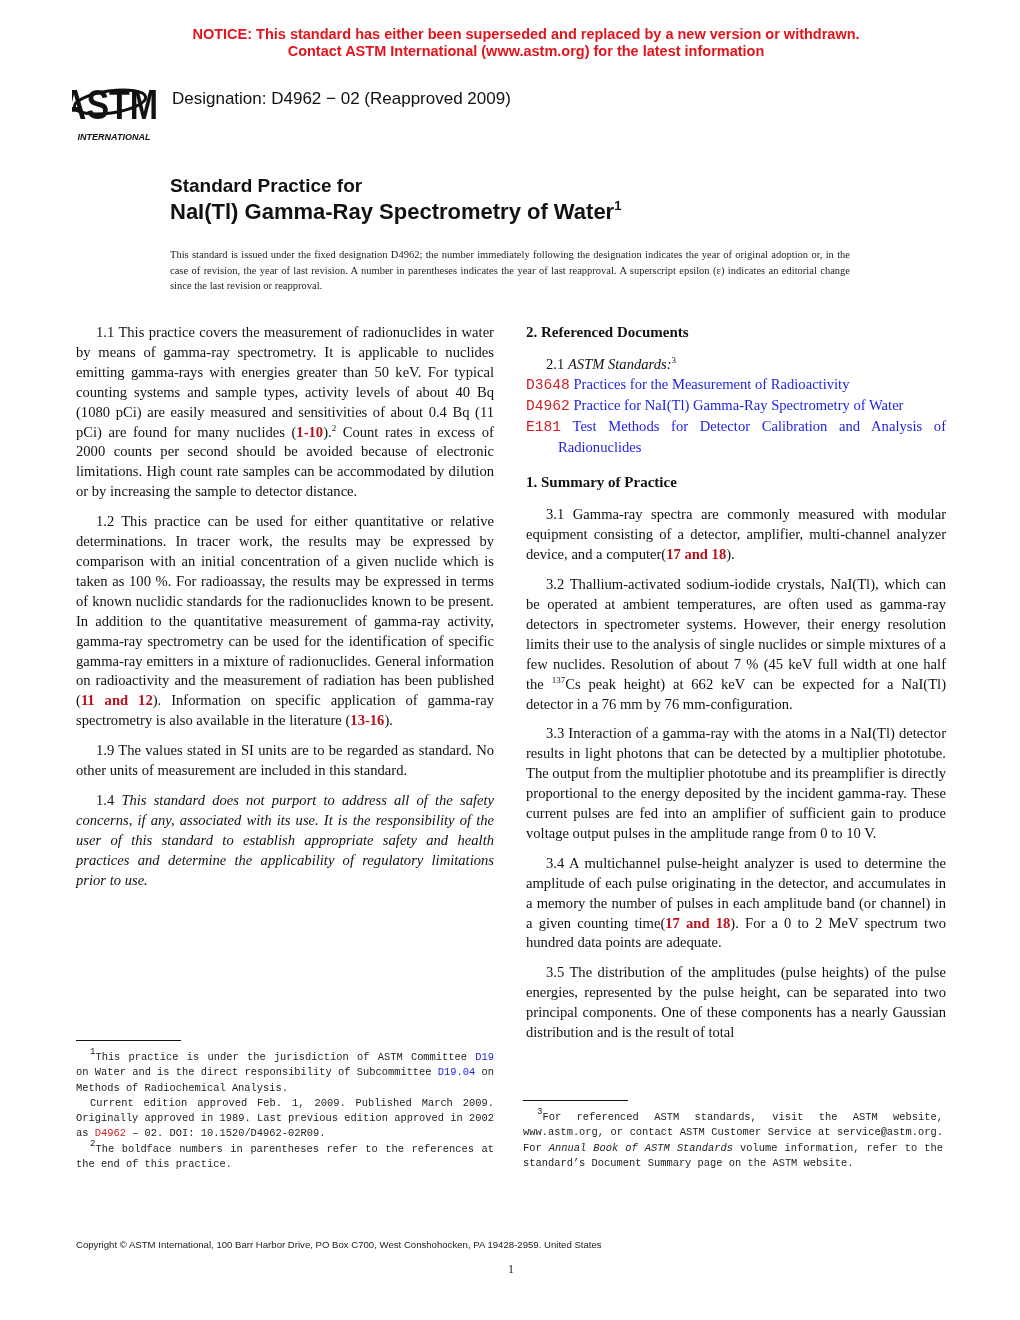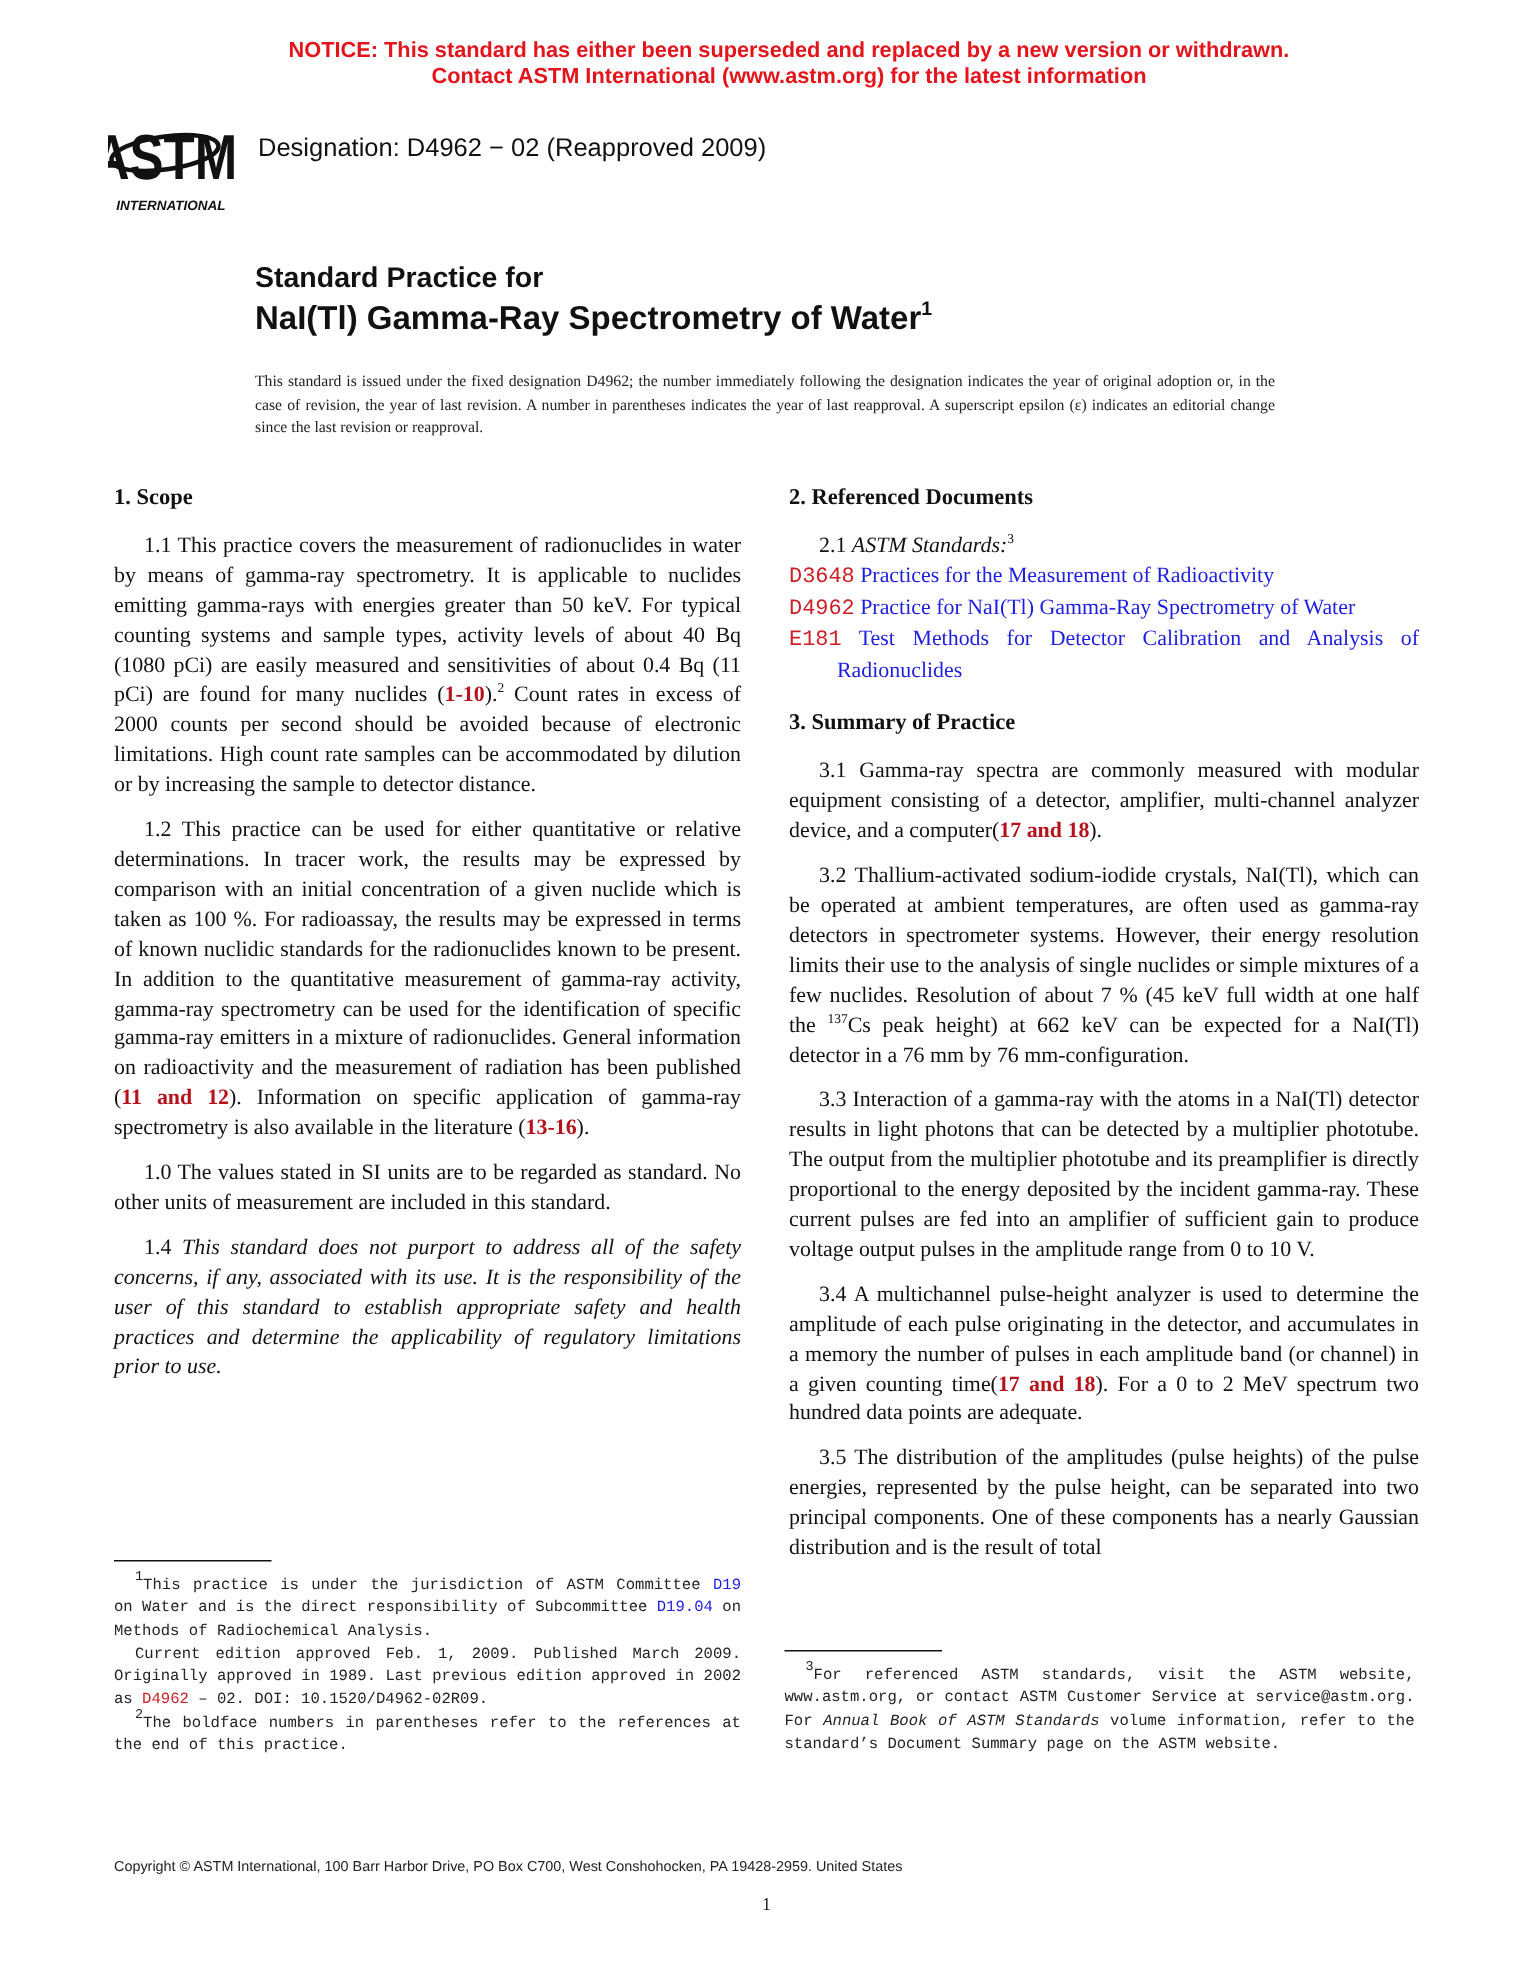--- a/index.html
+++ b/index.html
@@ -56,43 +56,42 @@
 </div>
 
 <div class="abs designation">Designation: D4962 − 02 (Reapproved 2009)</div>
 
 <div class="abs title1">Standard Practice for</div>
 <div class="abs title2"><span>NaI(Tl) Gamma-Ray Spectrometry of Water</span><sup>1</sup></div>
 
 <div class="abs issued">This standard is issued under the fixed designation D4962; the number immediately following the designation indicates the year of original adoption or, in the case of revision, the year of last revision. A number in parentheses indicates the year of last reapproval. A superscript epsilon (ε) indicates an editorial change since the last revision or reapproval.</div>
 
 <div class="col leftcol">
-  <h2>1.  Scope</h2>
   <p><span>1.1 This practice covers the measurement of radionuclides in water by means of gamma-ray spectrometry. It is applicable to nuclides emitting gamma-rays with energies greater than 50 keV. For typical counting systems and sample types, activity levels of about 40 Bq (1080 pCi) are easily measured and sensitivities of about 0.4 Bq (11 pCi) are found for many nuclides (</span><span class="cite">1-10</span><span>).</span><span class="sup">2</span><span> Count rates in excess of 2000 counts per second should be avoided because of electronic limitations. High count rate samples can be accommodated by dilution or by increasing the sample to detector distance.</span></p>
   <p><span>1.2 This practice can be used for either quantitative or relative determinations. In tracer work, the results may be expressed by comparison with an initial concentration of a given nuclide which is taken as 100 %. For radioassay, the results may be expressed in terms of known nuclidic standards for the radionuclides known to be present. In addition to the quantitative measurement of gamma-ray activity, gamma-ray spectrometry can be used for the identification of specific gamma-ray emitters in a mixture of radionuclides. General information on radioactivity and the measurement of radiation has been published (</span><span class="cite">11 and 12</span><span>). Information on specific application of gamma-ray spectrometry is also available in the literature (</span><span class="cite">13-16</span><span>).</span></p>
-  <p>1.0 The values stated in SI units are to be regarded as standard. No other units of measurement are included in this standard.</p>
+  <p>1.9 The values stated in SI units are to be regarded as standard. No other units of measurement are included in this standard.</p>
   <p><span>1.4 </span><i>This standard does not purport to address all of the safety concerns, if any, associated with its use. It is the responsibility of the user of this standard to establish appropriate safety and health practices and determine the applicability of regulatory limitations prior to use.</i></p>
 </div>
 
 <div class="fnrule" style="left:76px; top:1040px;"></div>
 <div class="fn fnL">
   <p><span class="sup">1</span><span>This practice is under the jurisdiction of ASTM Committee </span><span class="blue">D19</span><span> on Water and is the direct responsibility of Subcommittee </span><span class="blue">D19.04</span><span> on Methods of Radiochemical Analysis.</span></p>
   <p><span>Current edition approved Feb. 1, 2009. Published March 2009. Originally approved in 1989. Last previous edition approved in 2002 as </span><span class="red">D4962</span><span> – 02. DOI: 10.1520/D4962-02R09.</span></p>
   <p><span class="sup">2</span><span>The boldface numbers in parentheses refer to the references at the end of this practice.</span></p>
 </div>
 
 <div class="col rightcol">
   <h2>2.  Referenced Documents</h2>
   <div class="refblock">
     <p class="std-label"><span>2.1 </span><i>ASTM Standards:</i><span class="sup">3</span></p>
     <p class="ref"><span class="code">D3648</span> <span class="rtitle">Practices for the Measurement of Radioactivity</span></p>
     <p class="ref"><span class="code">D4962</span> <span class="rtitle">Practice for NaI(Tl) Gamma-Ray Spectrometry of Water</span></p>
     <p class="ref"><span class="code">E181</span> <span class="rtitle">Test Methods for Detector Calibration and Analysis of Radionuclides</span></p>
   </div>
-  <h2 style="margin-top:16px;">3.  Summary of Practice</h2>
+  <h2 style="margin-top:16px;">1.  Summary of Practice</h2>
   <p><span>3.1 Gamma-ray spectra are commonly measured with modular equipment consisting of a detector, amplifier, multi-channel analyzer device, and a computer(</span><span class="cite">17 and 18</span><span>).</span></p>
   <p><span>3.2 Thallium-activated sodium-iodide crystals, NaI(Tl), which can be operated at ambient temperatures, are often used as gamma-ray detectors in spectrometer systems. However, their energy resolution limits their use to the analysis of single nuclides or simple mixtures of a few nuclides. Resolution of about 7 % (45 keV full width at one half the </span><span class="sup">137</span><span>Cs peak height) at 662 keV can be expected for a NaI(Tl) detector in a 76 mm by 76 mm-configuration.</span></p>
   <p>3.3 Interaction of a gamma-ray with the atoms in a NaI(Tl) detector results in light photons that can be detected by a multiplier phototube. The output from the multiplier phototube and its preamplifier is directly proportional to the energy deposited by the incident gamma-ray. These current pulses are fed into an amplifier of sufficient gain to produce voltage output pulses in the amplitude range from 0 to 10 V.</p>
   <p><span>3.4 A multichannel pulse-height analyzer is used to determine the amplitude of each pulse originating in the detector, and accumulates in a memory the number of pulses in each amplitude band (or channel) in a given counting time(</span><span class="cite">17 and 18</span><span>). For a 0 to 2 MeV spectrum two hundred data points are adequate.</span></p>
   <p>3.5 The distribution of the amplitudes (pulse heights) of the pulse energies, represented by the pulse height, can be separated into two principal components. One of these components has a nearly Gaussian distribution and is the result of total</p>
 </div>
 
 <div class="fnrule" style="left:523px; top:1100px;"></div>
 <div class="fn fnR">
   <p><span class="sup">3</span><span>For referenced ASTM standards, visit the ASTM website, www.astm.org, or contact ASTM Customer Service at service@astm.org. For </span><i>Annual Book of ASTM Standards</i><span> volume information, refer to the standard’s Document Summary page on the ASTM website.</span></p>

